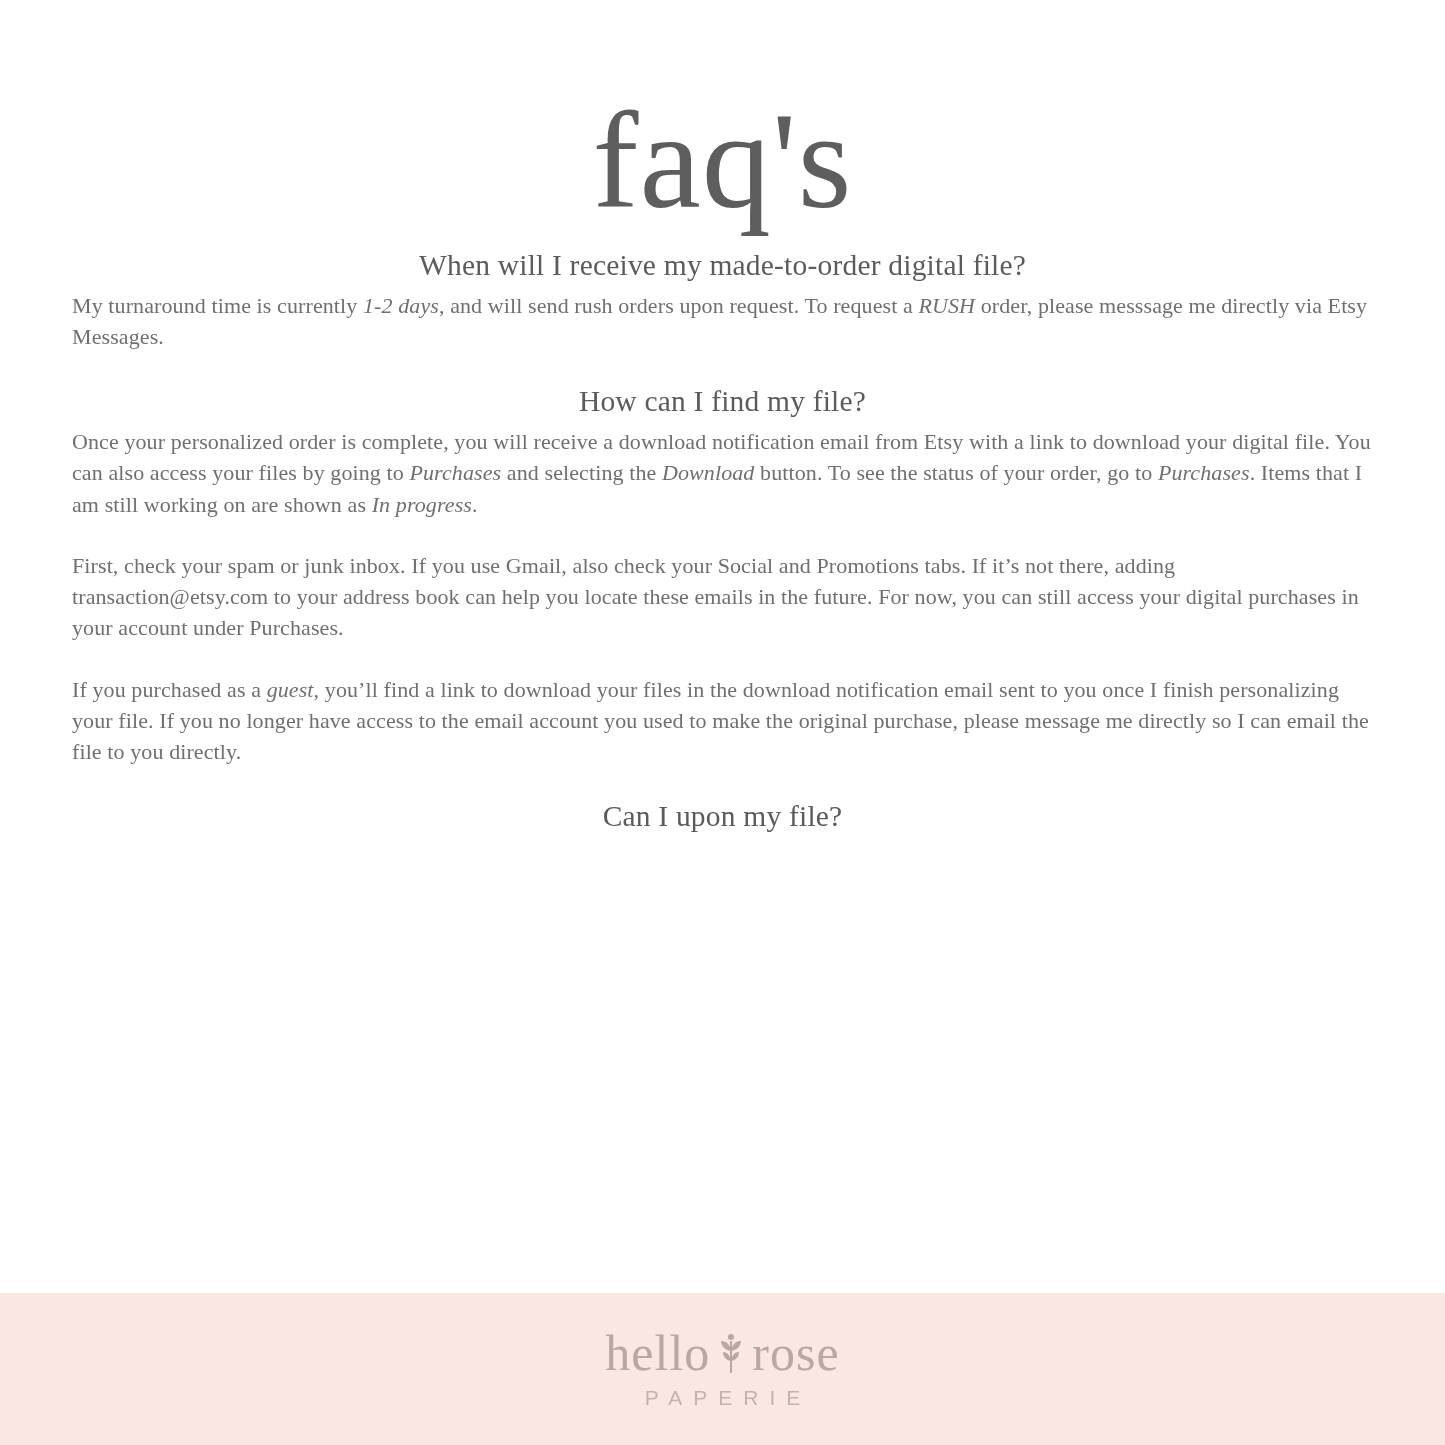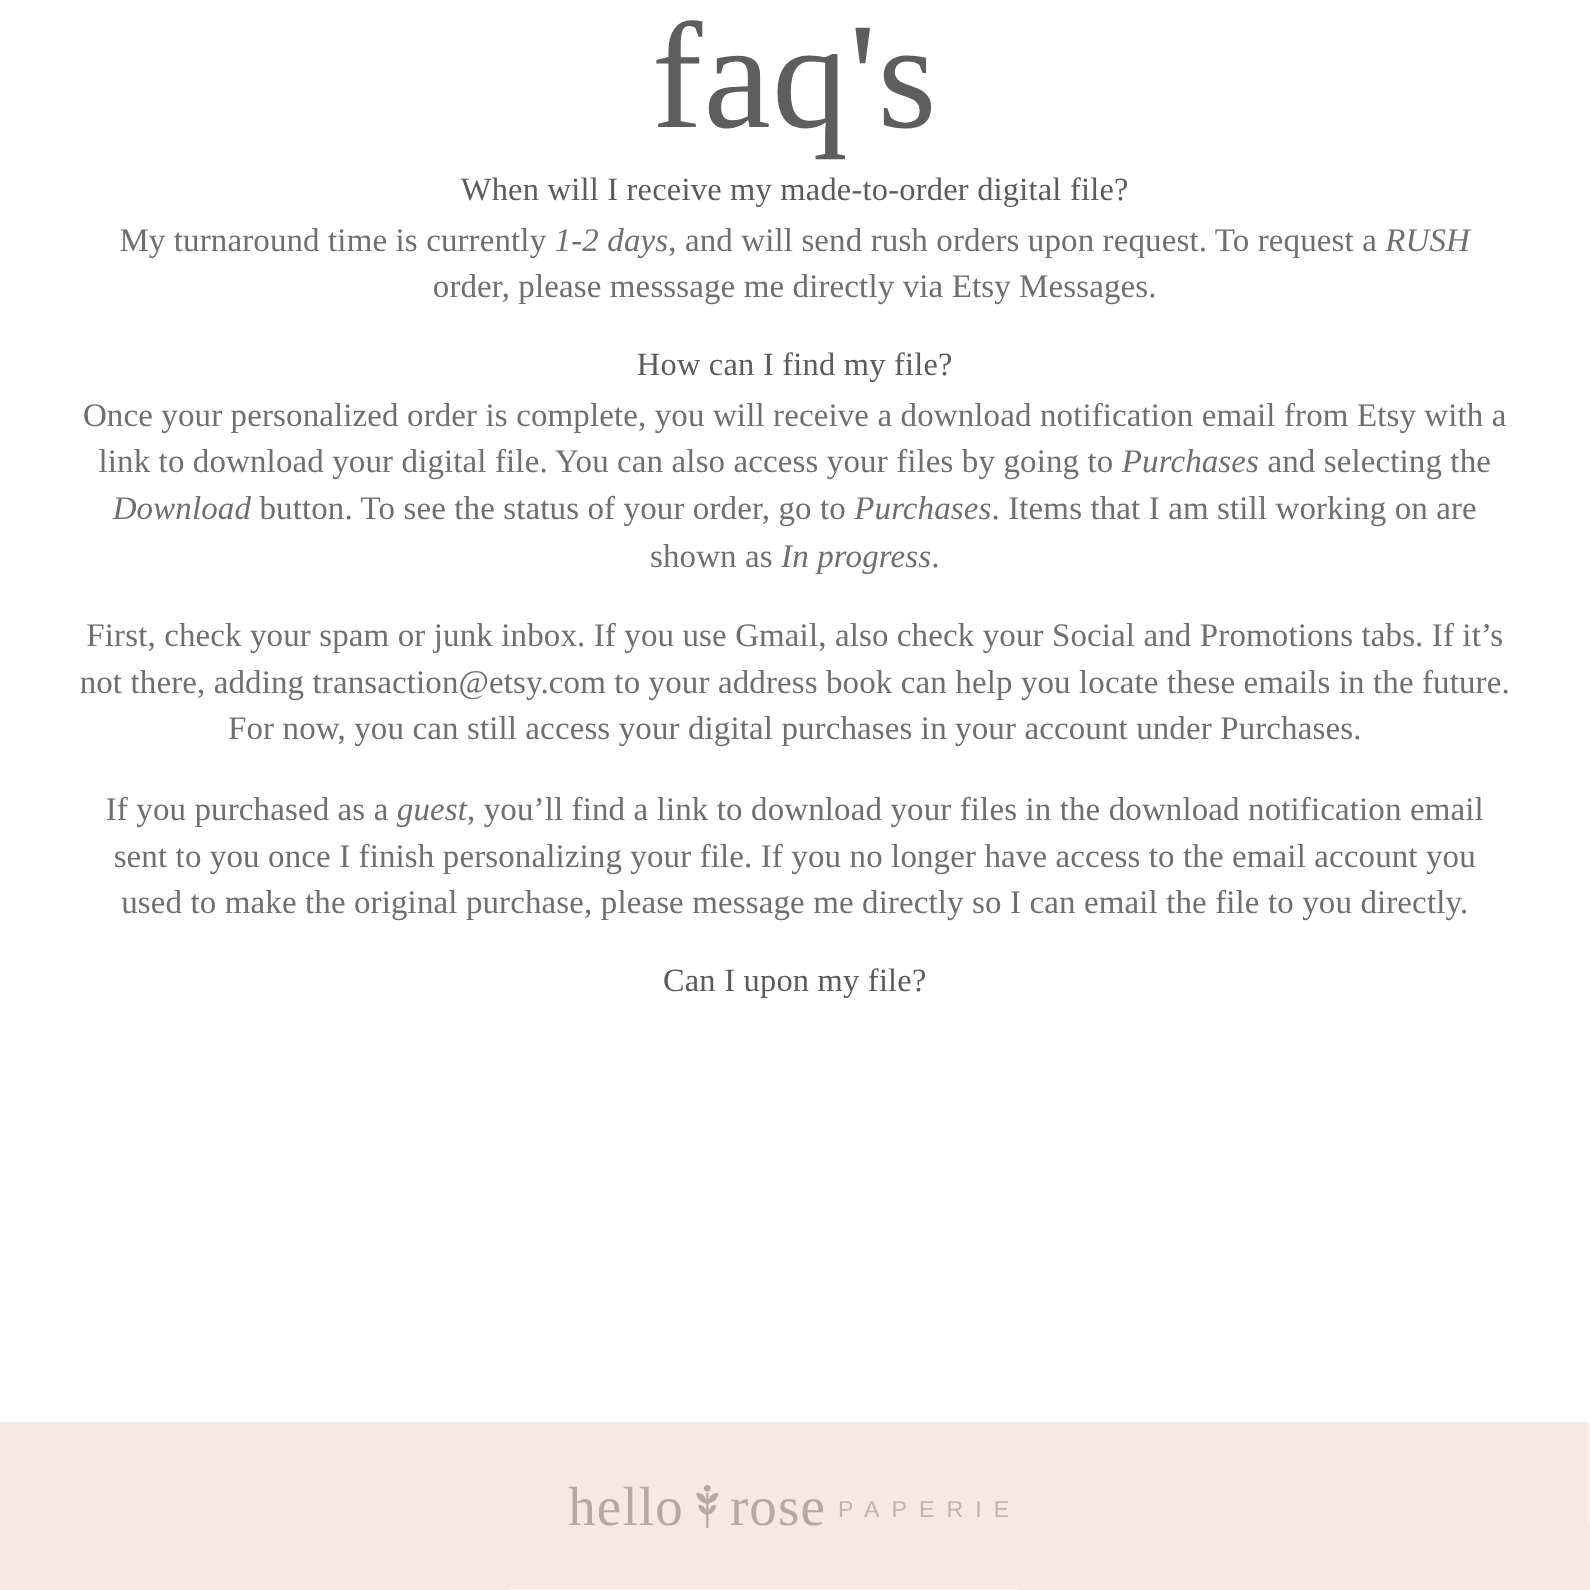--- a/index.html
+++ b/index.html
@@ -28,55 +28,55 @@
     box-sizing: border-box;
   }
   .title {
     text-align: center;
     font-family: "Liberation Serif", serif;
     font-size: 138px;
     line-height: 1;
     color: #5e5e5e;
     font-weight: 400;
     letter-spacing: 1px;
+    padding-top: 92px;
     padding-bottom: 16px;
   }
   .faq-list {
     margin: 0;
     padding: 0;
     list-style: none;
   }
   .faq-item {
     margin-bottom: 30px;
   }
   .q {
     text-align: center;
     font-weight: normal;
     font-size: 29.5px;
     line-height: 1.35;
     color: #5b5b5b;
     letter-spacing: 0.2px;
     margin-bottom: 4px;
   }
   .a {
-    text-align: center;
-    font-size: 30px;
+    font-size: 22px;
     line-height: 1.42;
     color: #6f6f6f;
     letter-spacing: 0.1px;
   }
   .a em {
     font-style: italic;
   }
   .footer {
     flex: 0 0 auto;
     height: 152px;
     background: #fbe7e2;
     display: flex;
-    flex-direction: row;
+    flex-direction: column;
     align-items: center;
     justify-content: center;
   }
   .logo-main {
     display: flex;
     align-items: center;
     justify-content: center;
     gap: 4px;
     font-family: "Liberation Serif", serif;
     font-size: 50px;

